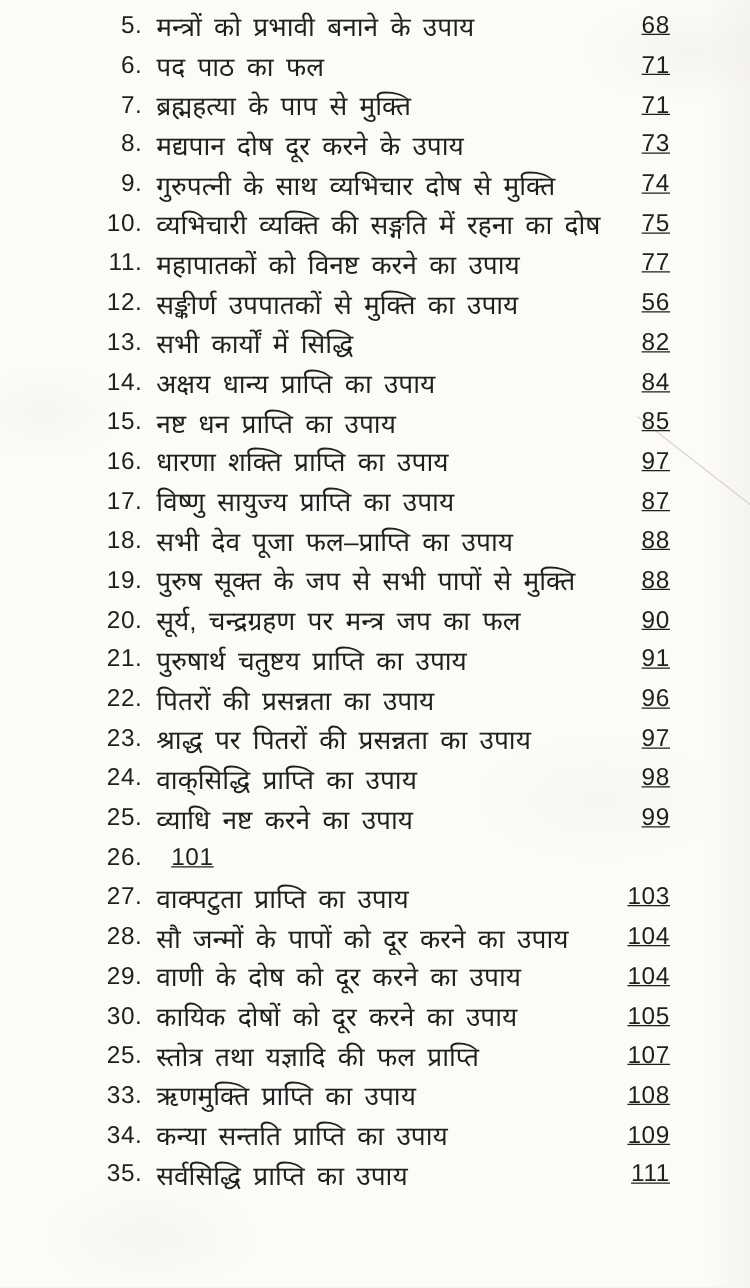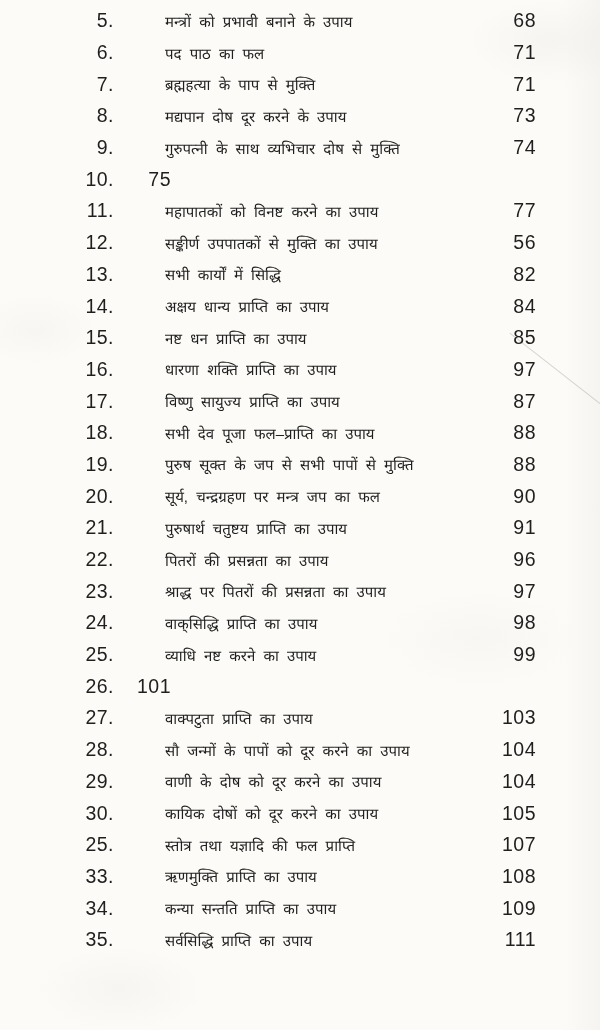--- a/index.html
+++ b/index.html
@@ -49,30 +49,30 @@
   }
   .num {
     flex: 0 0 40px;
     text-align: right;
     font-size: 19.5px;
     letter-spacing: 0.5px;
     padding-right: 11px;
   }
   .title {
     flex: 1 1 auto;
-    font-size: 15px;
+    font-size: 21px;
     word-spacing: 4px;
     overflow: hidden;
-    margin-left: 40px;
   }
   .page-num {
     flex: 0 0 46px;
     text-align: right;
     font-size: 19.5px;
     letter-spacing: 0.5px;
+    text-decoration: underline;
   }
 </style>
 </head>
 <body>
 
 <div class="page" style="color: rgb(31, 31, 31);">
   <div class="crease"></div>
   <div class="toc" id="toc-list">
   <div class="row">
     <span class="num">5.</span>
@@ -99,20 +99,21 @@
   </div>
 
   <div class="row">
     <span class="num">9.</span>
     <span class="title">गुरुपत्नी के साथ व्यभिचार दोष से मुक्ति</span>
     <span class="page-num">74</span>
   </div>
 
   <div class="row">
     <span class="num">10.</span>
+    <span class="title">व्यभिचारी व्यक्ति की सङ्गति में रहना का दोष</span>
     <span class="page-num">75</span>
   </div>
 
   <div class="row">
     <span class="num">11.</span>
     <span class="title">महापातकों को विनष्ट करने का उपाय</span>
     <span class="page-num">77</span>
   </div>
 
   <div class="row">

